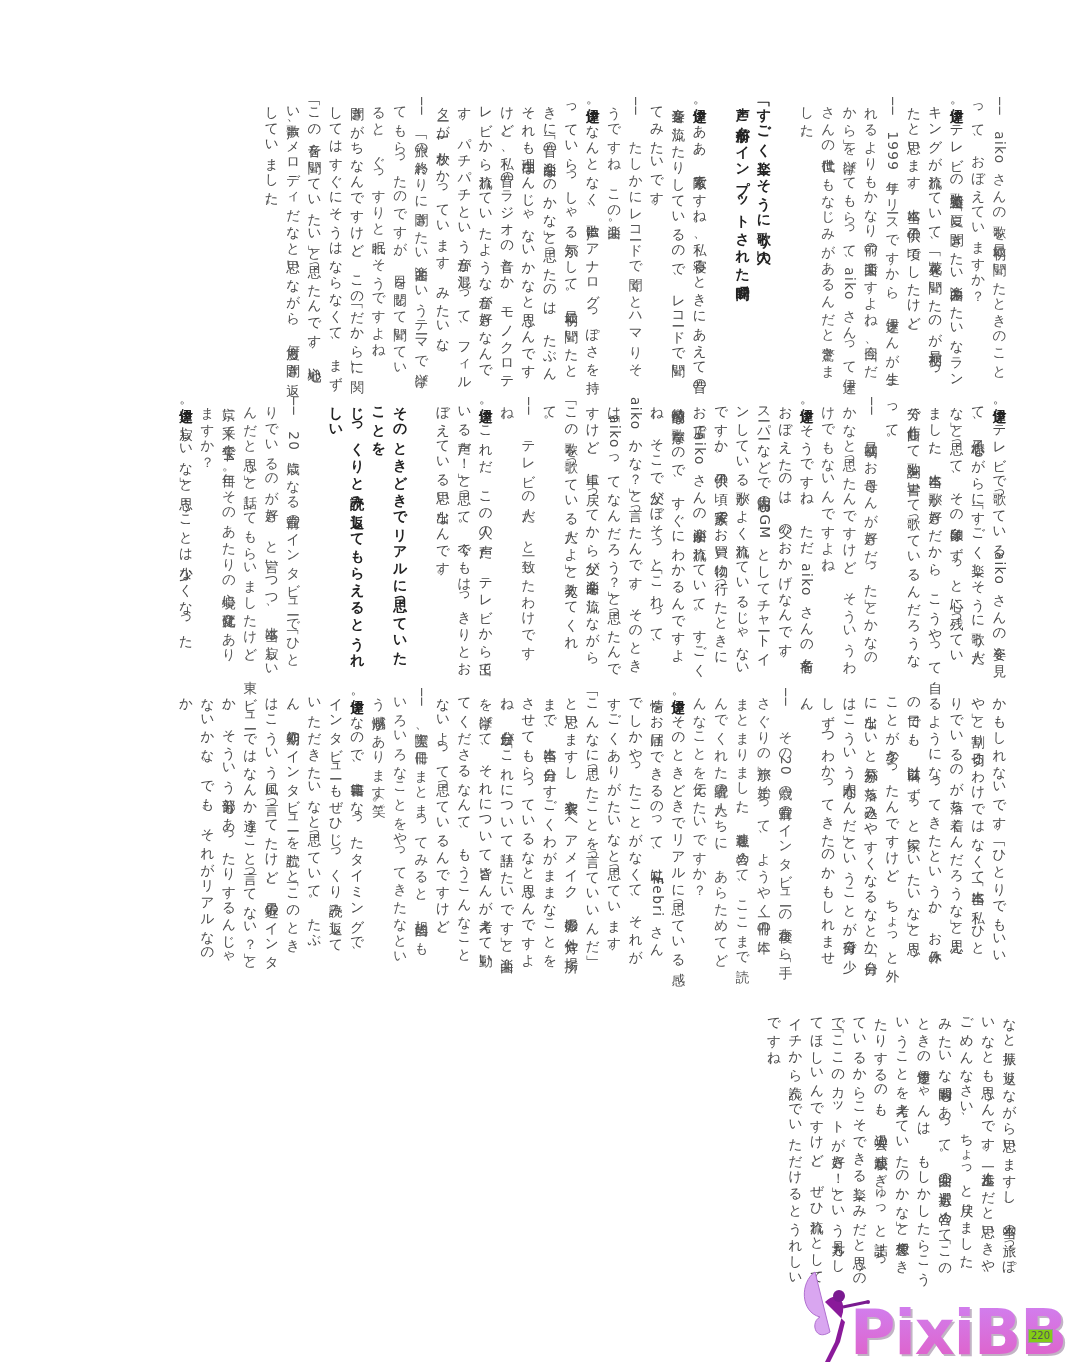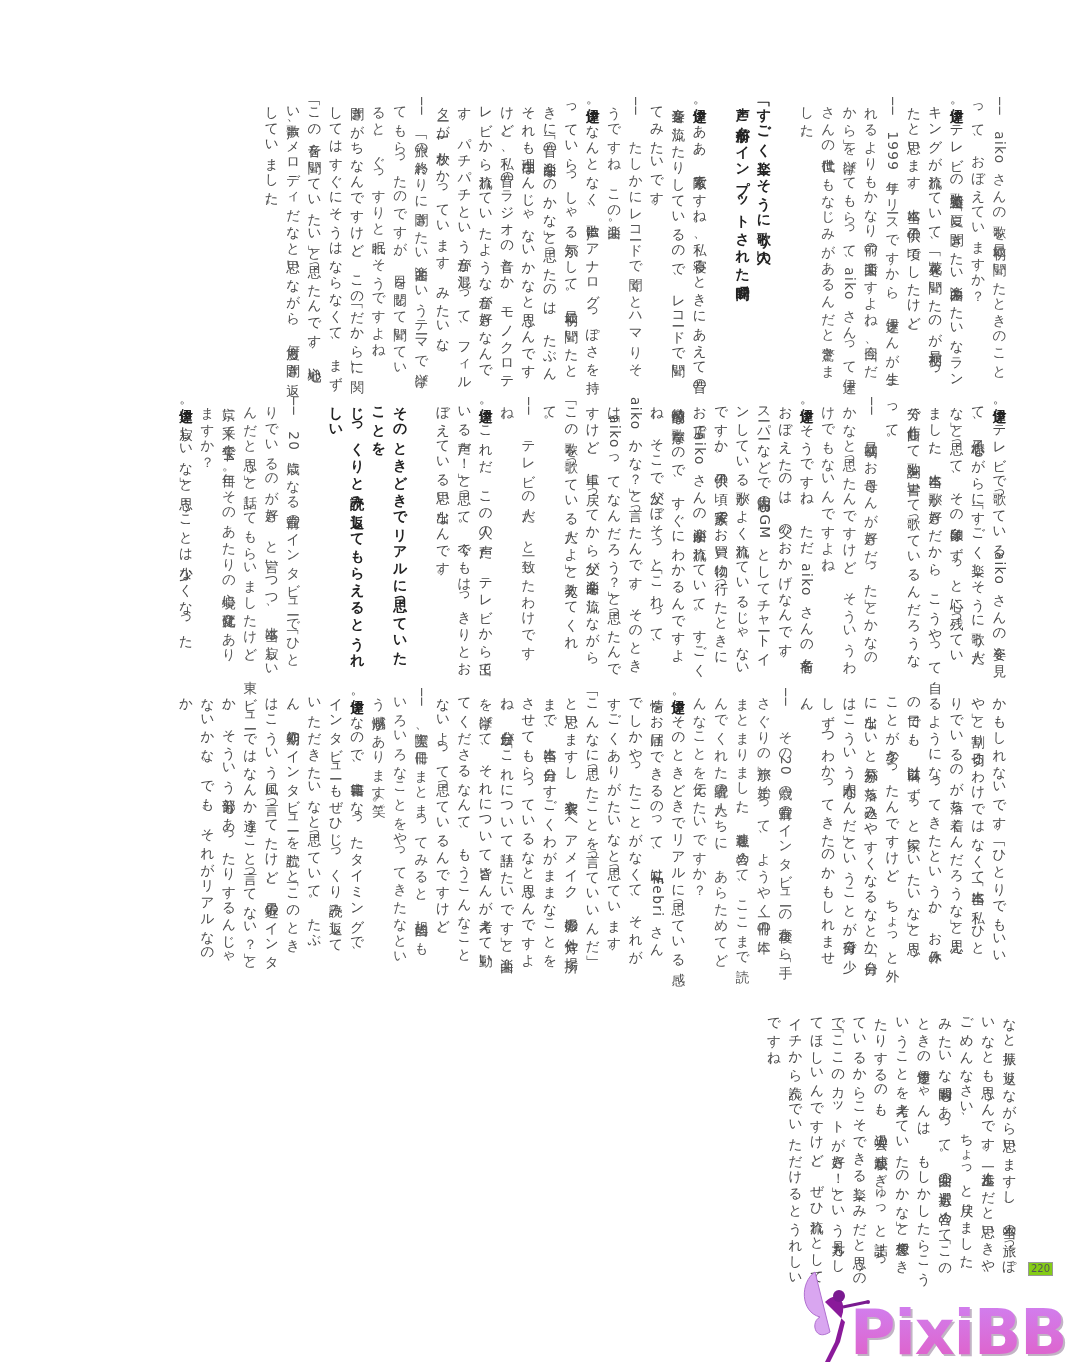--- a/index.html
+++ b/index.html
@@ -40,21 +40,21 @@
     -webkit-text-fill-color: transparent;
     text-shadow: none;
   }
   .wm-shadow {
     position: absolute; left: 57px; top: 42px;
     font-family: "DejaVu Sans", sans-serif; font-weight: bold;
     font-size: 62px; line-height: 62px; letter-spacing: -1px;
     color: rgba(80,40,90,0.35);
   }
   .page-num {
-    position: absolute; left: 1028px; top: 1262px;
+    position: absolute; left: 1028px; top: 1329px;
     font-size: 10px; color: #555; background: #84cc16;
     border: 1px solid #999; padding: 0 2px; line-height: 12px;
   }
 </style>
 </head>
 <body>
 
 <div id="t1" class="tier"><p class="q">──　aikoさんの歌を最初に聞いたときのことって、おぼえていますか？</p><p><span class="sp">伊達</span><span>。テレビの歌番組で「夏に聞きたい楽曲」みたいなランキングが流れていて、「花火」を聞いたのが最初だったと思います。本当に子供の頃でしたけど。</span></p><p class="q">──　1999年リリースですから、伊達さんが生まれるよりもかなり前の楽曲ですよね。今回、「だから」を挙げてもらって、aikoさんって伊達さんの世代にもなじみがあるんだと驚きました。</p><p class="blank">&nbsp;</p><p class="head">「すごく楽しそうに歌う人」の
 声と名前がインプットされた瞬間</p><p class="blank">&nbsp;</p><p><span class="sp">伊達</span><span>。ああ、素敵ですね。私、寝るときにあえて昔の音楽を流したりしているので、レコードで聞いてみたいです。</span></p><p class="q">──　たしかにレコードで聞くとハマりそうですね、この楽曲。</p><p><span class="sp">伊達</span><span>。なんとなく、歌声にアナログっぽさを持っていらっしゃる気がして。最初に聞いたときに「昔の楽曲なのかな」と思ったのは、たぶんそれも理由なんじゃないかなと思うんですけど。私、昔のラジオの音とか、モノクロテレビから流れていたような音が好きなんです。パチパチという音が混じって、フィルターが1枚かかっています、みたいな。</span></p><p class="q">──　「旅の終わりに聞きたい楽曲」というテーマで挙げてもらったのですが、目を閉じて聞いていると、ぐっすりと眠れそうですよね。</p><p class="">聞きがちなんですけど、この「だから」に関してはすぐにそうはならなくて、まず「この音を聞いていたい」と思ったんです。心地いい歌声、メロディだなと思いながら、何度も聞き返していました。</p></div>
 <div id="t2" class="tier"><p><span class="sp">伊達</span><span>。テレビで歌っているaikoさんの姿を見て、子供心ながらに「すごく楽しそうに歌う人だな」と思って、その印象はずっと心に残っていました。本当に歌が好きだから、こうやって自分で作曲して歌詞を書いて歌っているんだろうなって。</span></p><p class="q">──　最初は「お母さんが好きだった」とかなのかなと思ったんですけど、そういうわけでもないんですよね。</p><p><span class="sp">伊達</span><span>。そうですね。ただ、aikoさんの名前をおぼえたのは、父のおかげなんです。スーパーなどで店内のBGMとしてチャートインしている歌がよく流れているじゃないですか。子供の頃、家族でお買い物に行ったときにお店でaikoさんの楽曲が流れていて。すごく特徴的な歌声なので、すぐにわかるんですよね。そこで父がぼそっと「これって、aikoかな？」と言ったんです。そのときは「aikoってなんだろう？」と思ったんですけど、車に戻ってから父が楽曲を流しながら「この歌を歌っている人だよ」と教えてくれて。</span></p><p class="q">──　テレビの人だ、と一致したわけですね。</p><p><span class="sp">伊達</span><span>。「これだ、この人の声だ、テレビから出ている声だ！」と思って。今でもはっきりとおぼえている思い出なんです。</span></p><p class="blank">&nbsp;</p><p class="head">そのときどきでリアルに思っていたことを

